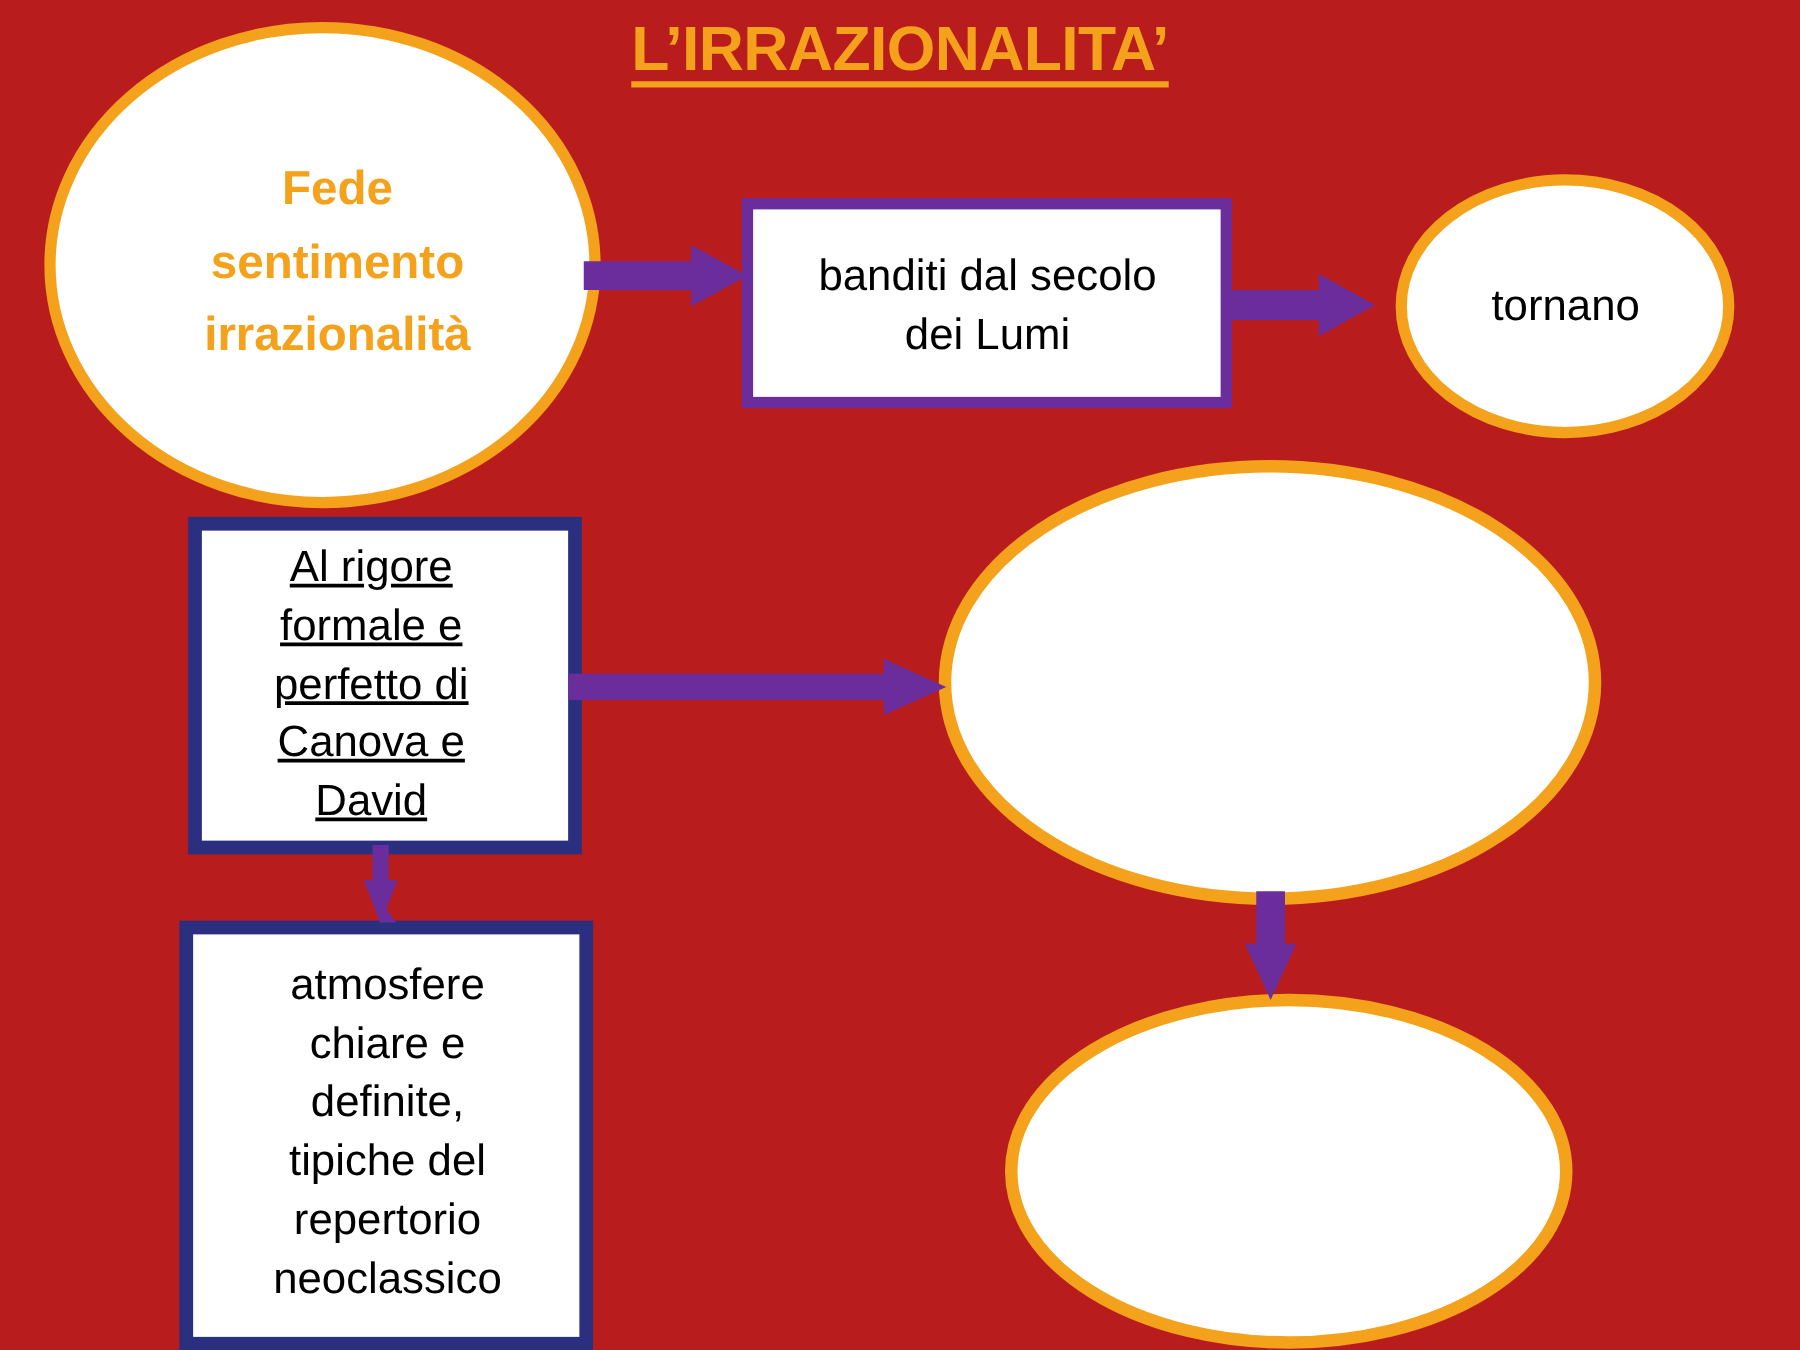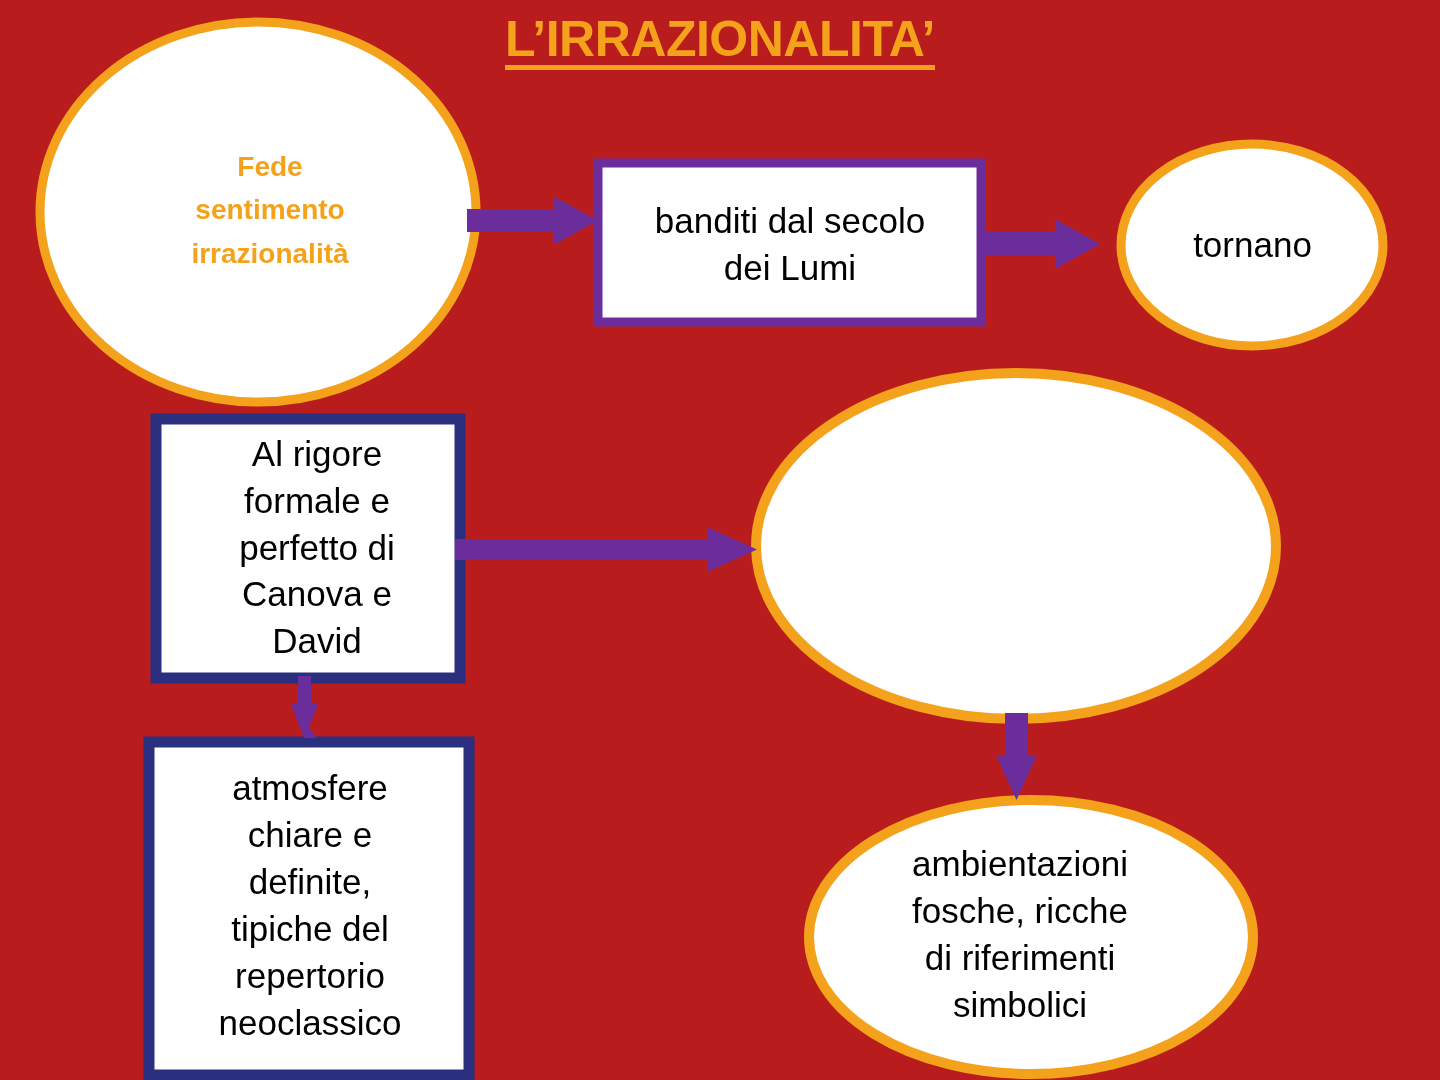--- a/index.html
+++ b/index.html
@@ -51,29 +51,29 @@
     justify-content: center;
     text-align: center;
     color: #000000;
     font-size: 35px;
     line-height: 1.34;
     pointer-events: none;
   }
   .node-text.orange-bold {
     color: #F4A11B;
     font-weight: bold;
-    font-size: 28px;
+    font-size: 38px;
     line-height: 1.55;
   }
 
   
   #t-fede       { left: 60px;  top: 110px; width: 420px; height: 200px; }
   #t-banditi    { left: 600px; top: 175px; width: 380px; height: 140px; }
   #t-tornano    { left: 1120px;top: 200px; width: 265px; height: 90px;  }
-  #t-rigore     { left: 172px; top: 418px; width: 290px; height: 260px; }
+  #t-rigore     { left: 152px; top: 418px; width: 290px; height: 260px; text-decoration: underline; }
   #t-preferiscono { left: 790px; top: 420px; width: 455px; height: 255px; }
   #t-atmosfere  { left: 155px; top: 746px; width: 310px; height: 320px; }
   #t-ambientazioni { left: 830px; top: 830px; width: 380px; height: 210px; }
 </style>
 </head>
 <body>
 
 <div id="canvas">
 
   <svg id="svg-layer" viewBox="0 0 1440 1080">
@@ -137,18 +137,14 @@
 David</div>
 
 
   <div class="node-text" id="t-atmosfere" style="white-space: pre-line;">atmosfere
 chiare e
 definite,
 tipiche del
 repertorio
 neoclassico</div>
 
-  <div class="node-text" id="t-ambientazioni" style="white-space: pre-line;">ambientazioni
-fosche, ricche
-di riferimenti
-simbolici</div>
 
 </div>
 
 </body></html>

